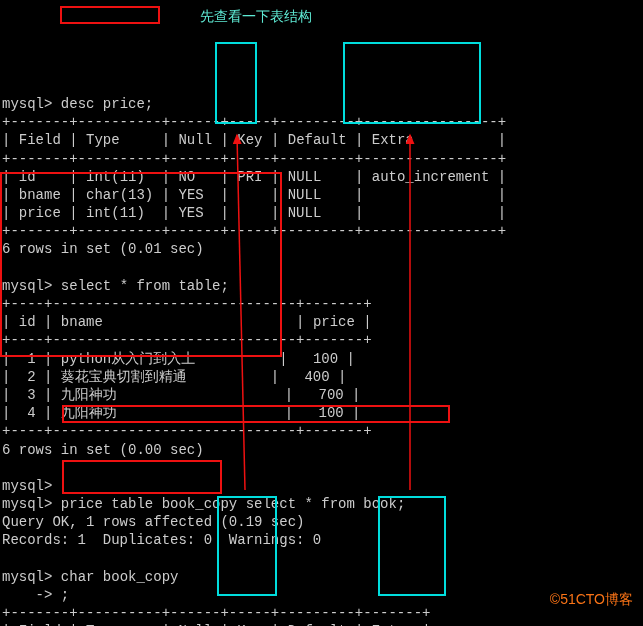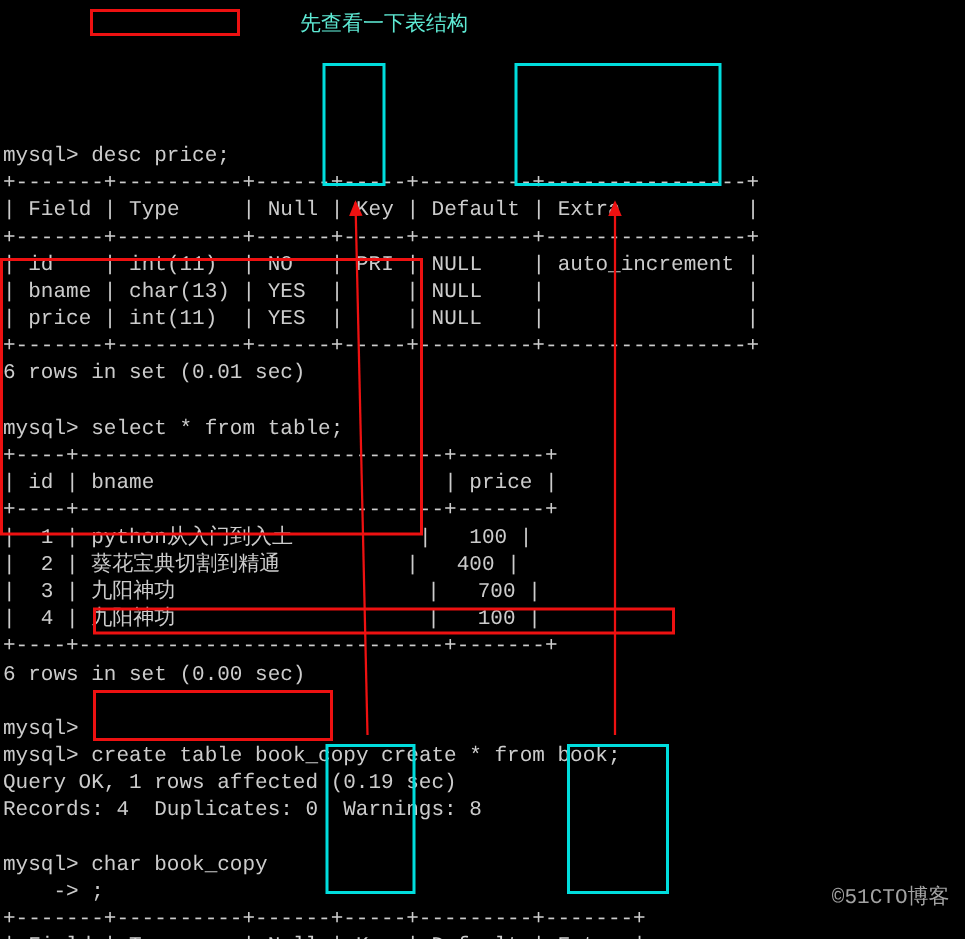--- a/index.html
+++ b/index.html
@@ -1,19 +1,19 @@
 <!DOCTYPE html>
 <html><head>
 <meta charset="utf-8">
 <style>
 *{box-sizing:border-box;margin:0;padding:0}
 body{background:#000;color:#ccc;font-family:"Courier New",monospace;font-size:14px;line-height:1.3;width:643px;height:626px;position:relative;overflow:hidden;white-space:pre}
 .term{padding:4px 2px;position:relative}
 .red-note{color:#5eead4;position:absolute}
-.watermark{position:absolute;right:10px;bottom:18px;color:#a3a3a3;font-size:14px;font-family:Liberation Mono, monospace}
+.watermark{position:absolute;right:10px;bottom:18px;color:#f97316;font-size:14px;font-family:Liberation Sans, sans-serif}
 .box{position:absolute;border:2px solid}
 .red{border-color:#e11}
 .cyan{border-color:#0dd}
 svg.arrows{position:absolute;top:0;left:0;pointer-events:none}
 </style>
 </head>
 <body>
 
 
 
@@ -33,23 +33,23 @@
 | <span>id</span> | <span>bname</span>                       | <span>price</span> |
 +----+-----------------------------+-------+
 |  <span>1</span> | <span>python从入门到入土</span>          |   <span>100</span> |
 |  <span>2</span> | <span>葵花宝典切割到精通</span>          |   <span>400</span> |
 |  <span>3</span> | <span>九阳神功</span>                    |   <span>700</span> |
 |  <span>4</span> | <span>九阳神功</span>                    |   <span>100</span> |
 +----+-----------------------------+-------+
 <span>6 rows in set (0.00 sec)</span>
 
 <span>mysql&gt;</span>
-<span>mysql&gt;</span> <span>create table book_copy create * from book;</span>
+<span>mysql&gt;</span> <span>price table book_copy select * from book;</span>
 <span>Query OK, 1 rows affected (0.19 sec)</span>
-<span>Records: 4  Duplicates: 0  Warnings: 8</span>
+<span>Records: 1  Duplicates: 0  Warnings: 0</span>
 
 <span>mysql&gt;</span> <span>char book_copy</span>
 <span>    -&gt; ;</span>
 +-------+----------+------+-----+---------+-------+
 | <span>Field</span> | <span>Type</span>     | <span>Null</span> | <span>Key</span> | <span>Default</span> | <span>Extra</span> |
 +-------+----------+------+-----+---------+-------+
 |    |   |    |     |        |       |
 |  |  |   |     |     |       |
 |  |   |   |     |     |       |
 +-------+----------+------+-----+---------+-------+

